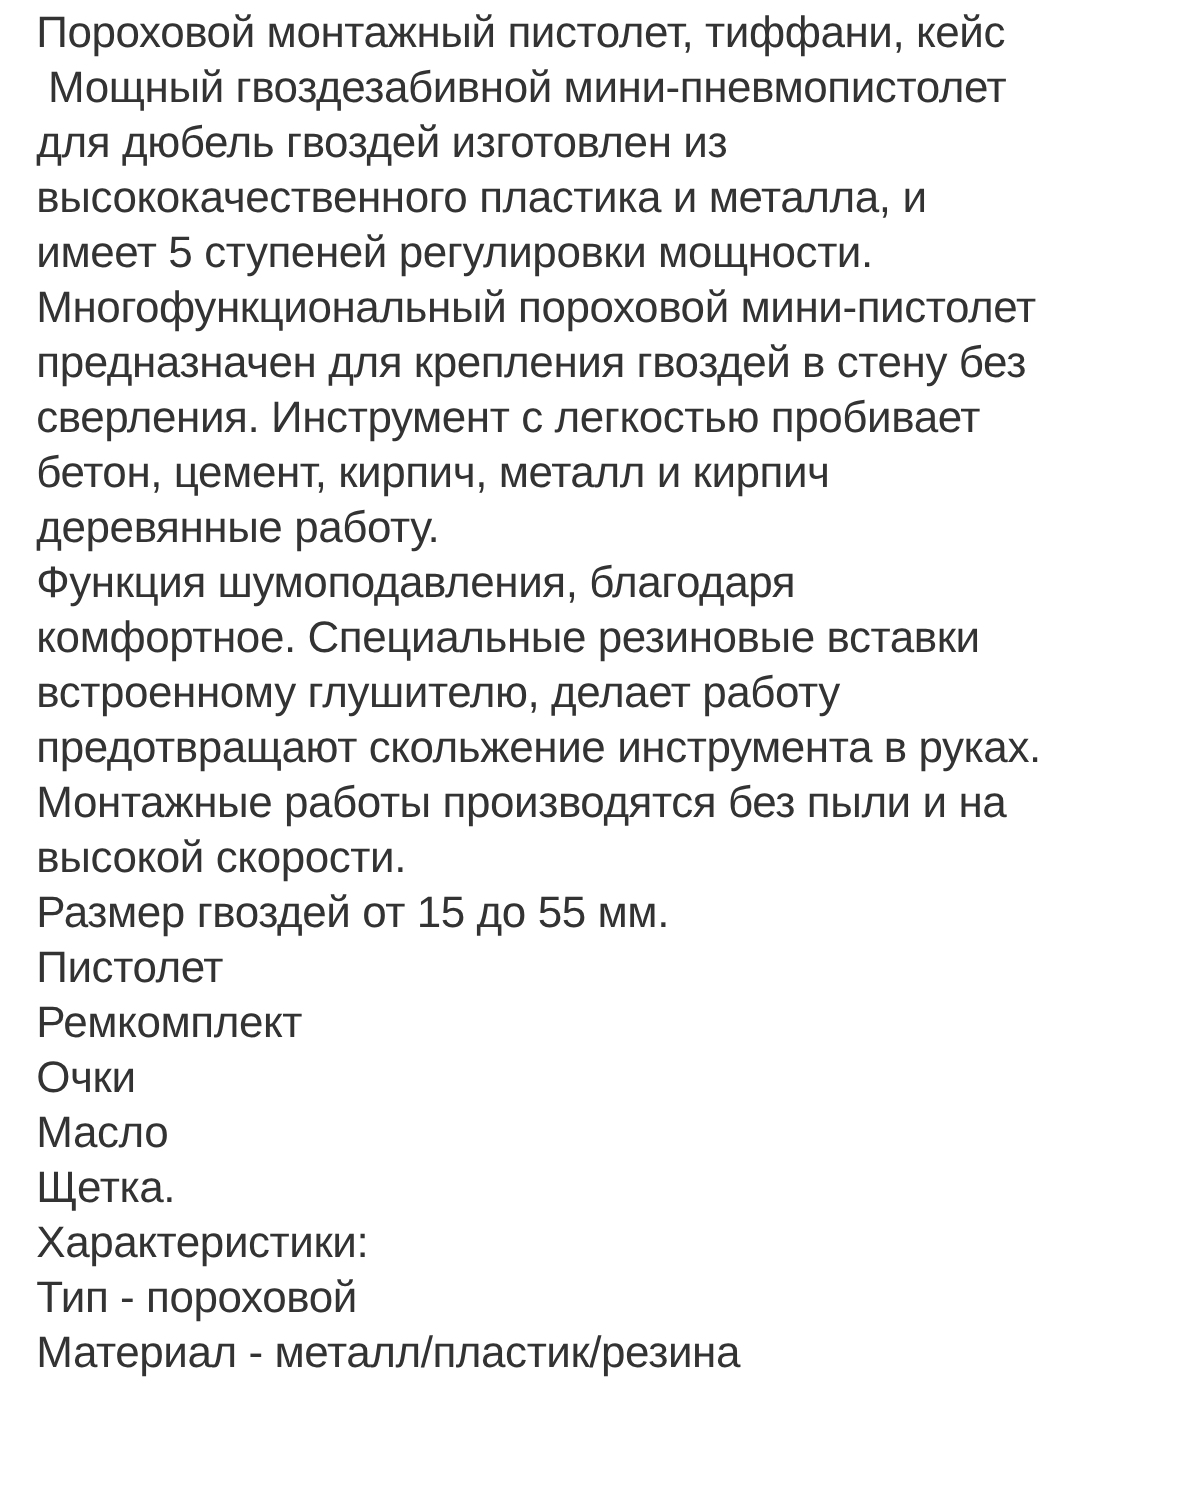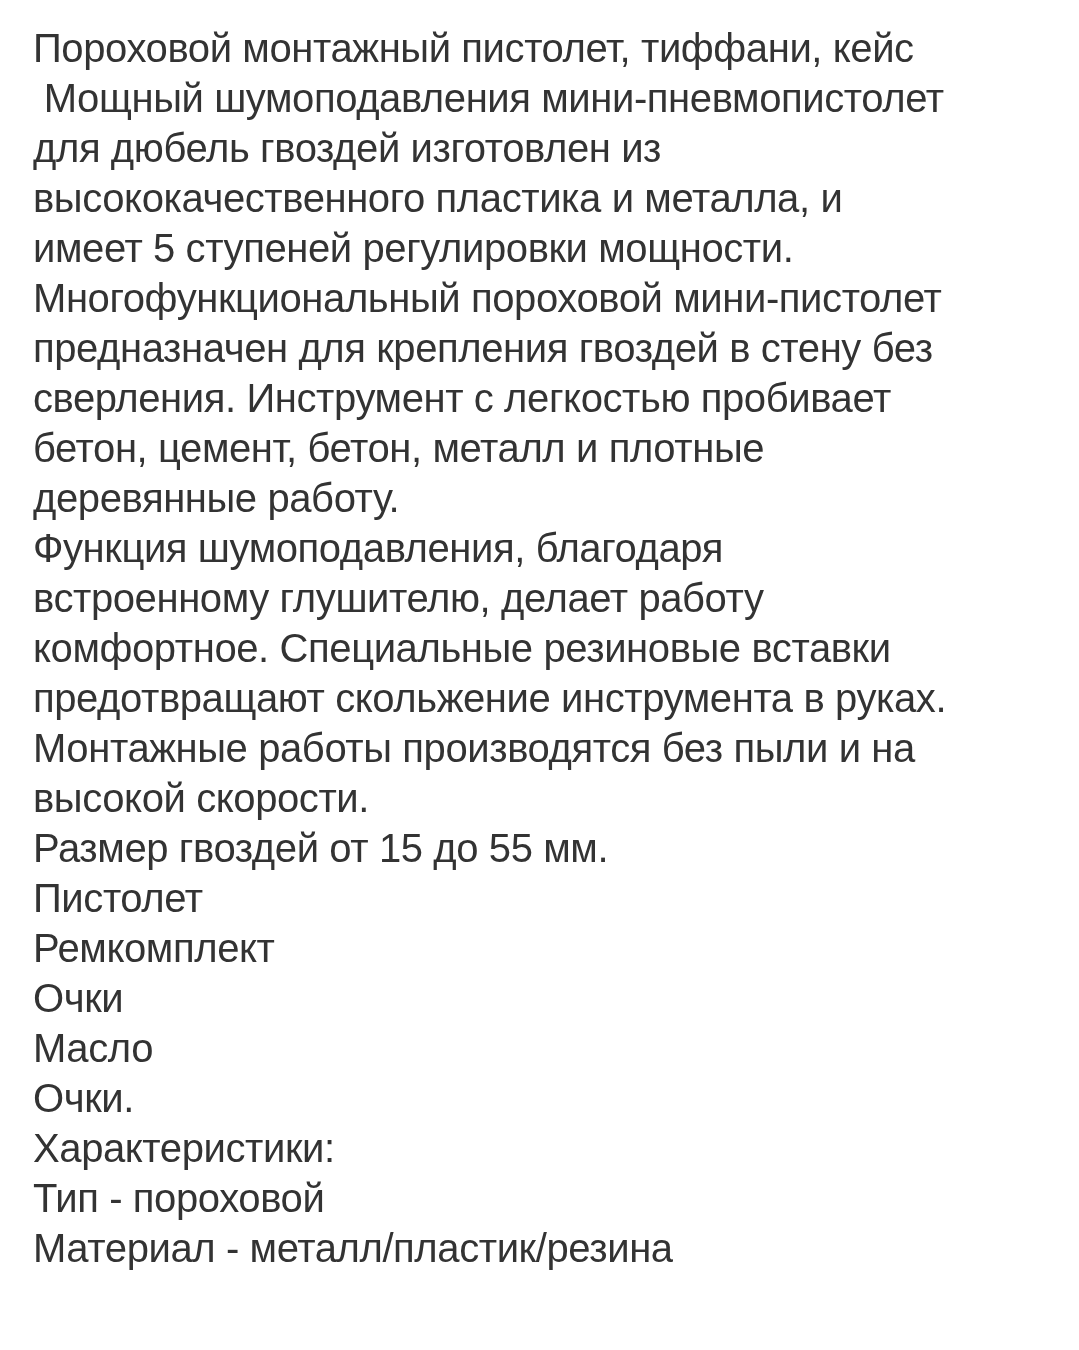--- a/index.html
+++ b/index.html
@@ -9,55 +9,55 @@
   }
   body {
     width: 1079px;
     height: 1350px;
     overflow: hidden;
   }
   .doc {
     box-sizing: border-box;
     width: 1079px;
     height: 1350px;
-    padding: 23px 30px 0 33px;
+    padding: 5px 30px 0 33px;
     font-family: "Liberation Sans", "DejaVu Sans", sans-serif;
     font-size: 40px;
     line-height: 50px;
     font-weight: 400;
     color: #333333;
     letter-spacing: -0.4px;
   }
   .line {
     white-space: pre;
     height: 50px;
   }
 </style>
 </head>
 <body>
 
 <div class="doc">
   <div class="line">Пороховой монтажный пистолет, тиффани, кейс</div>
-  <div class="line"> Мощный шумоподавления мини-пневмопистолет</div>
+  <div class="line"> Мощный гвоздезабивной мини-пневмопистолет</div>
   <div class="line">для дюбель гвоздей изготовлен из</div>
   <div class="line">высококачественного пластика и металла, и</div>
   <div class="line">имеет 5 ступеней регулировки мощности.</div>
   <div class="line">Многофункциональный пороховой мини-пистолет</div>
   <div class="line">предназначен для крепления гвоздей в стену без</div>
   <div class="line">сверления. Инструмент с легкостью пробивает</div>
-  <div class="line">бетон, цемент, бетон, металл и плотные</div>
+  <div class="line">бетон, цемент, кирпич, металл и кирпич</div>
   <div class="line">деревянные работу.</div>
   <div class="line">Функция шумоподавления, благодаря</div>
+  <div class="line">комфортное. Специальные резиновые вставки</div>
   <div class="line">встроенному глушителю, делает работу</div>
-  <div class="line">комфортное. Специальные резиновые вставки</div>
   <div class="line">предотвращают скольжение инструмента в руках.</div>
   <div class="line">Монтажные работы производятся без пыли и на</div>
   <div class="line">высокой скорости.</div>
   <div class="line">Размер гвоздей от 15 до 55 мм.</div>
   <div class="line">Пистолет</div>
   <div class="line">Ремкомплект</div>
   <div class="line">Очки</div>
   <div class="line">Масло</div>
-  <div class="line">Очки.</div>
+  <div class="line">Щетка.</div>
   <div class="line">Характеристики:</div>
   <div class="line">Тип - пороховой</div>
   <div class="line">Материал - металл/пластик/резина</div>
 </div>
 
 </body></html>

